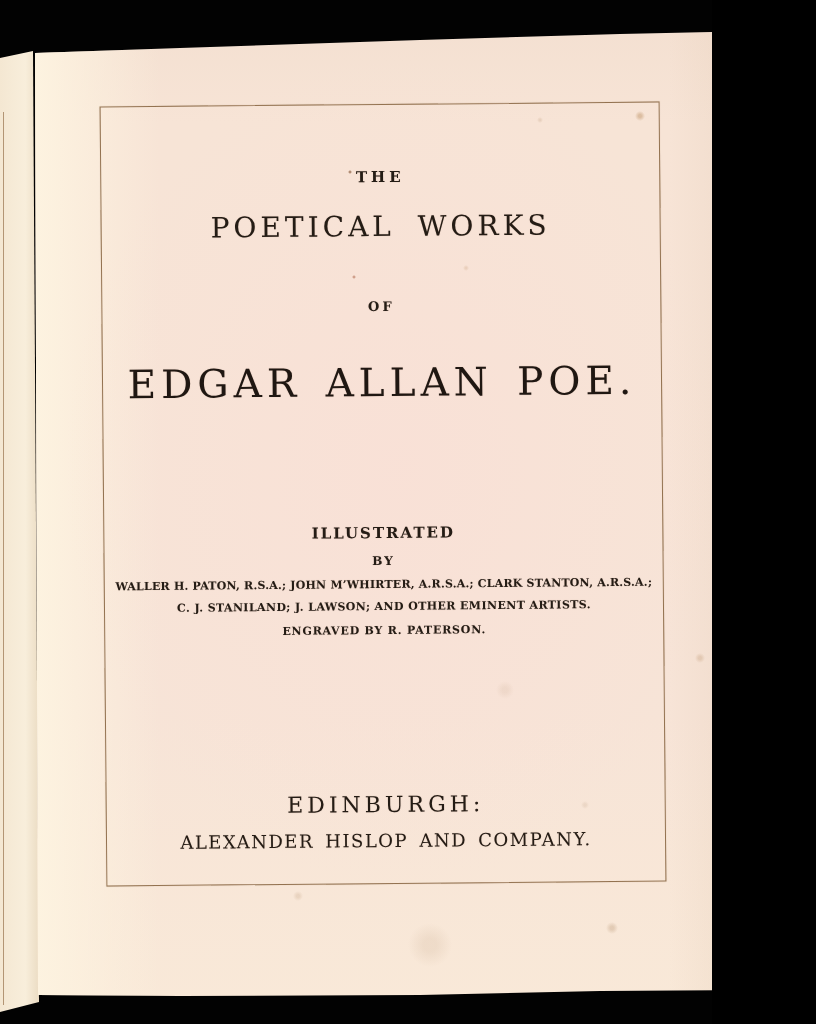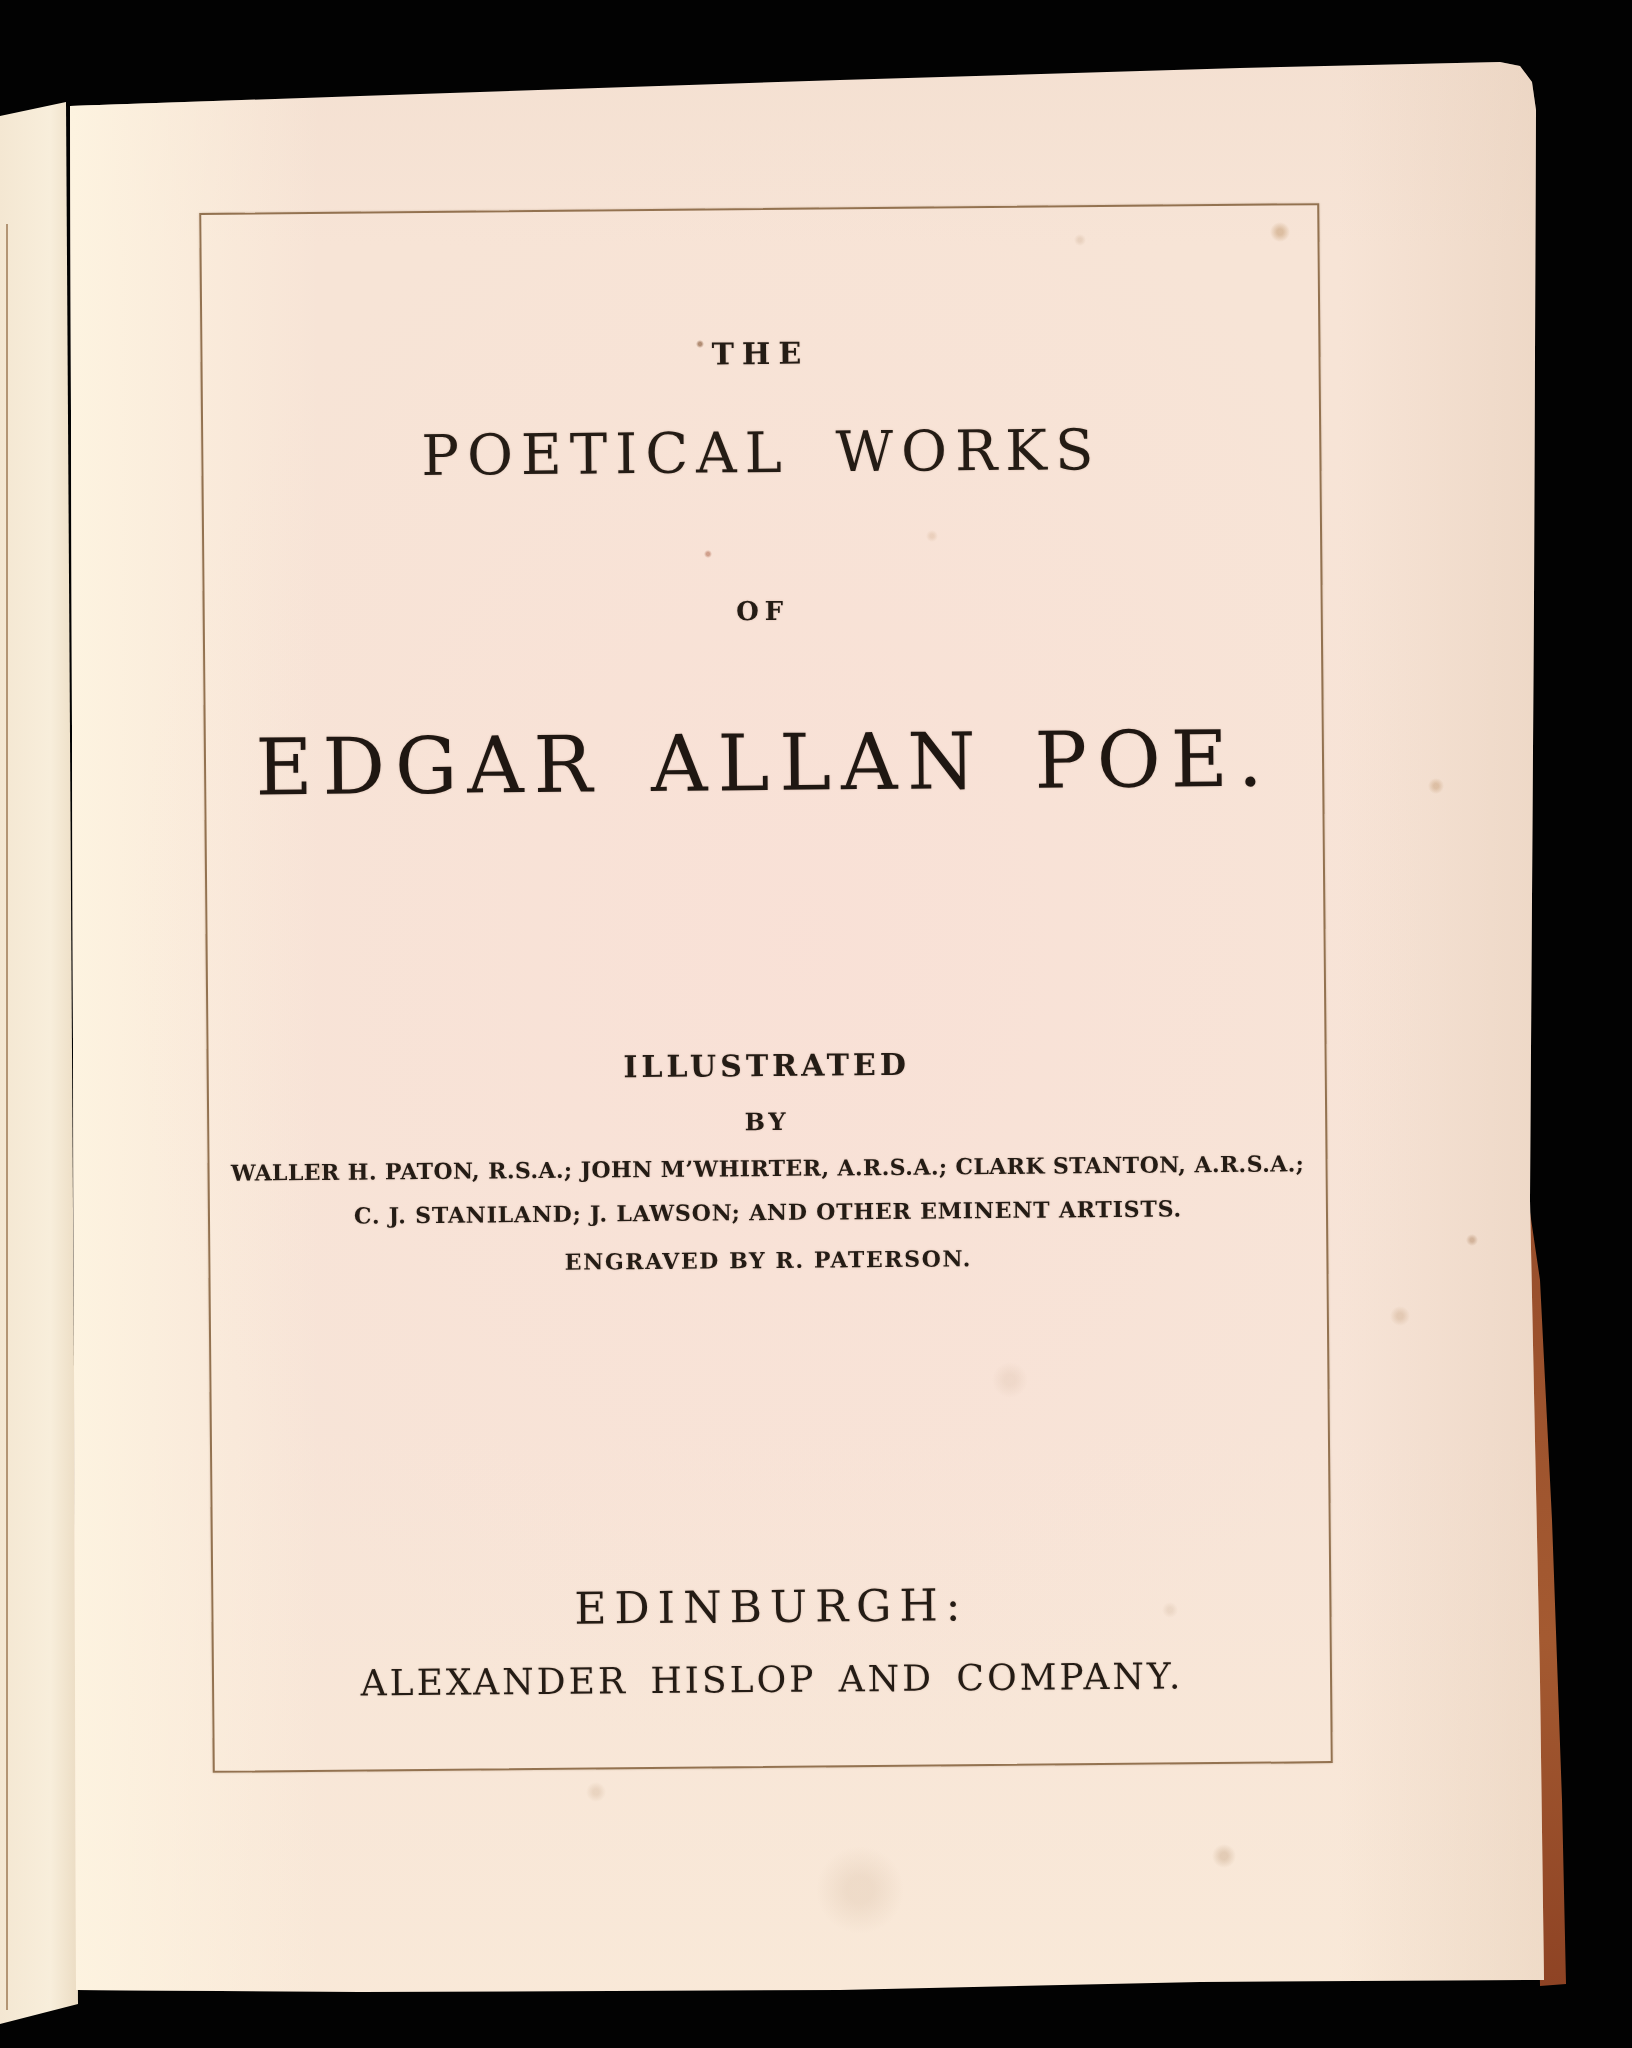--- a/index.html
+++ b/index.html
@@ -2,21 +2,21 @@
 <html><head>
 <meta charset="utf-8">
 <style>
   html, body {
     margin: 0;
     padding: 0;
     background: #000;
   }
   .scene {
     position: relative;
-    width: 816px;
+    width: 712px;
     height: 1024px;
     background: #020202;
     overflow: hidden;
     font-family: "DejaVu Serif", "Liberation Serif", serif;
   }
 
   
   .left-page {
     position: absolute;
     left: 0; top: 0;

